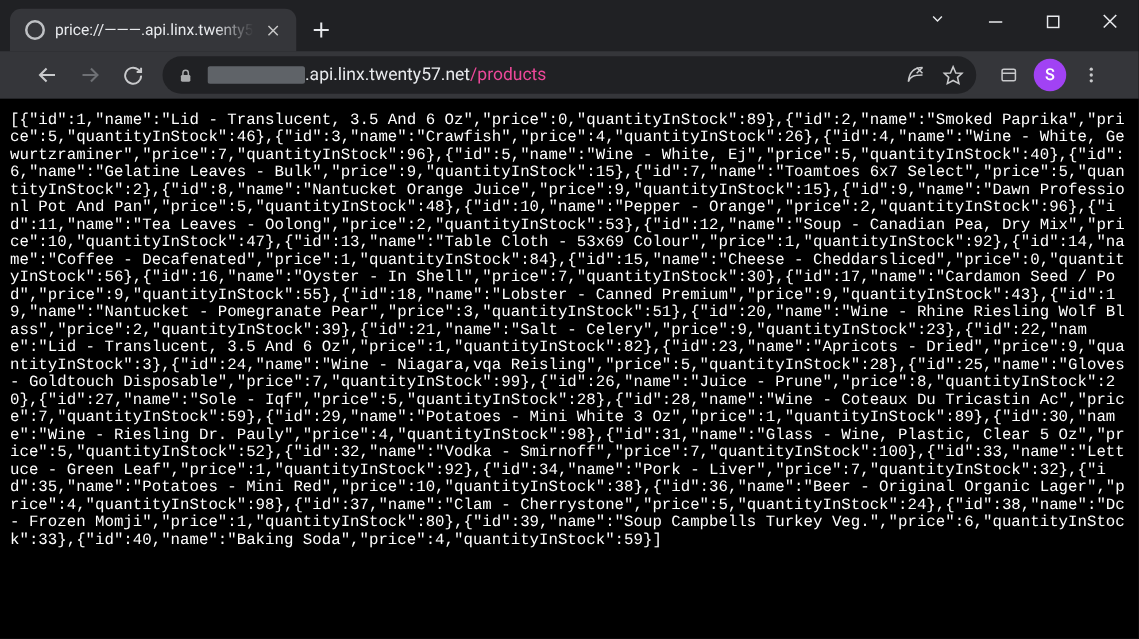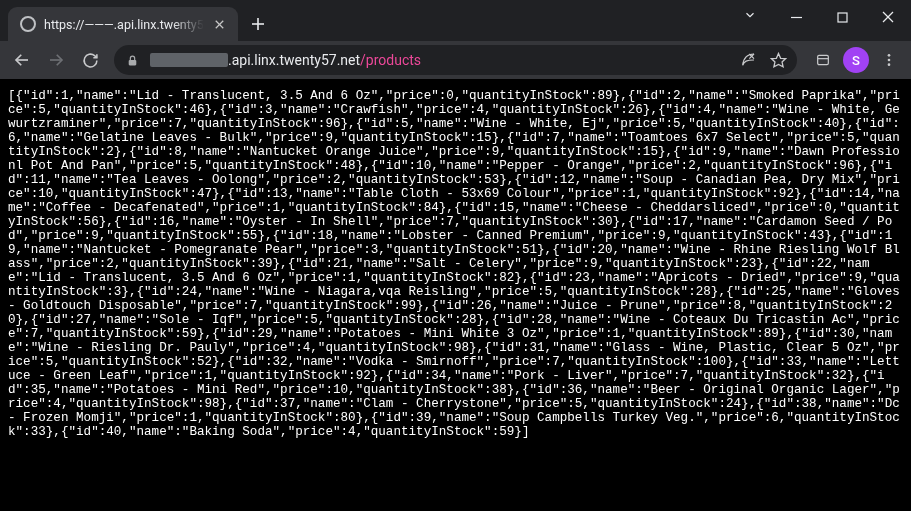--- a/index.html
+++ b/index.html
@@ -81,21 +81,21 @@
       margin-left: 6px; margin-bottom: 3px;
       color: #e8eaed; font-size: 18px;
     }
 
     
     .toolbar {
       display: flex;
       align-items: center;
       background: #35363a;
       height: 38px;
-      padding: 0 8px;
+      padding: 0 24px;
       gap: 6px;
     }
     .icon-btn {
       width: 28px; height: 28px;
       display:flex; align-items:center; justify-content:center;
       color: #c9cacc;
       border-radius: 50%;
     }
     .icon-btn.dim { color: #6e7074; }
 
@@ -169,21 +169,21 @@
     <svg width="12" height="12" viewBox="0 0 12 12">
         <line x1="1" y1="1" x2="11" y2="11" stroke="currentColor" stroke-width="1.3"></line>
         <line x1="11" y1="1" x2="1" y2="11" stroke="currentColor" stroke-width="1.3"></line>
       </svg>
   </div>
 </div>
 
 <div class="tabstrip">
   <div class="tab">
     <span class="favicon"></span>
-    <span class="tab-title">https://———.api.linx.twenty5</span>
+    <span class="tab-title">price://———.api.linx.twenty5</span>
     <span class="close">
       <svg width="9" height="9" viewBox="0 0 12 12">
           <line x1="1" y1="1" x2="11" y2="11" stroke="currentColor" stroke-width="1.6"></line>
           <line x1="11" y1="1" x2="1" y2="11" stroke="currentColor" stroke-width="1.6"></line>
         </svg>
     </span>
   </div>
   <div class="newtab">
     <svg width="14" height="14" viewBox="0 0 14 14">
         <line x1="7" y1="1" x2="7" y2="13" stroke="currentColor" stroke-width="1.6"></line>

